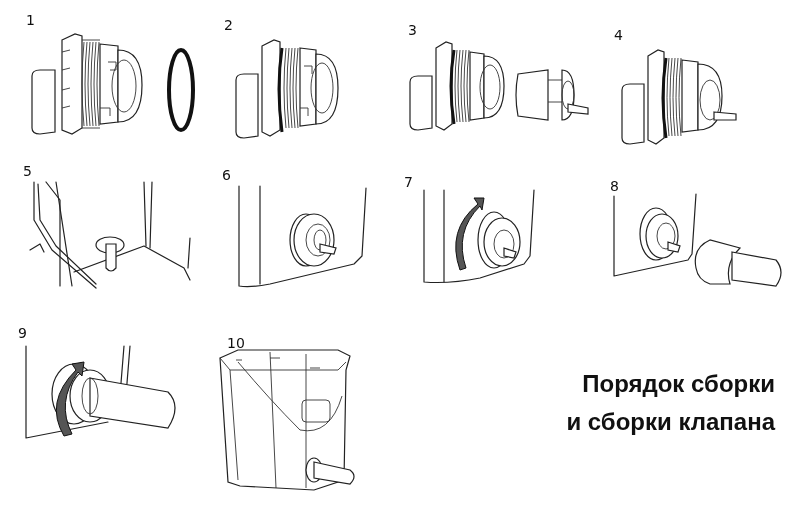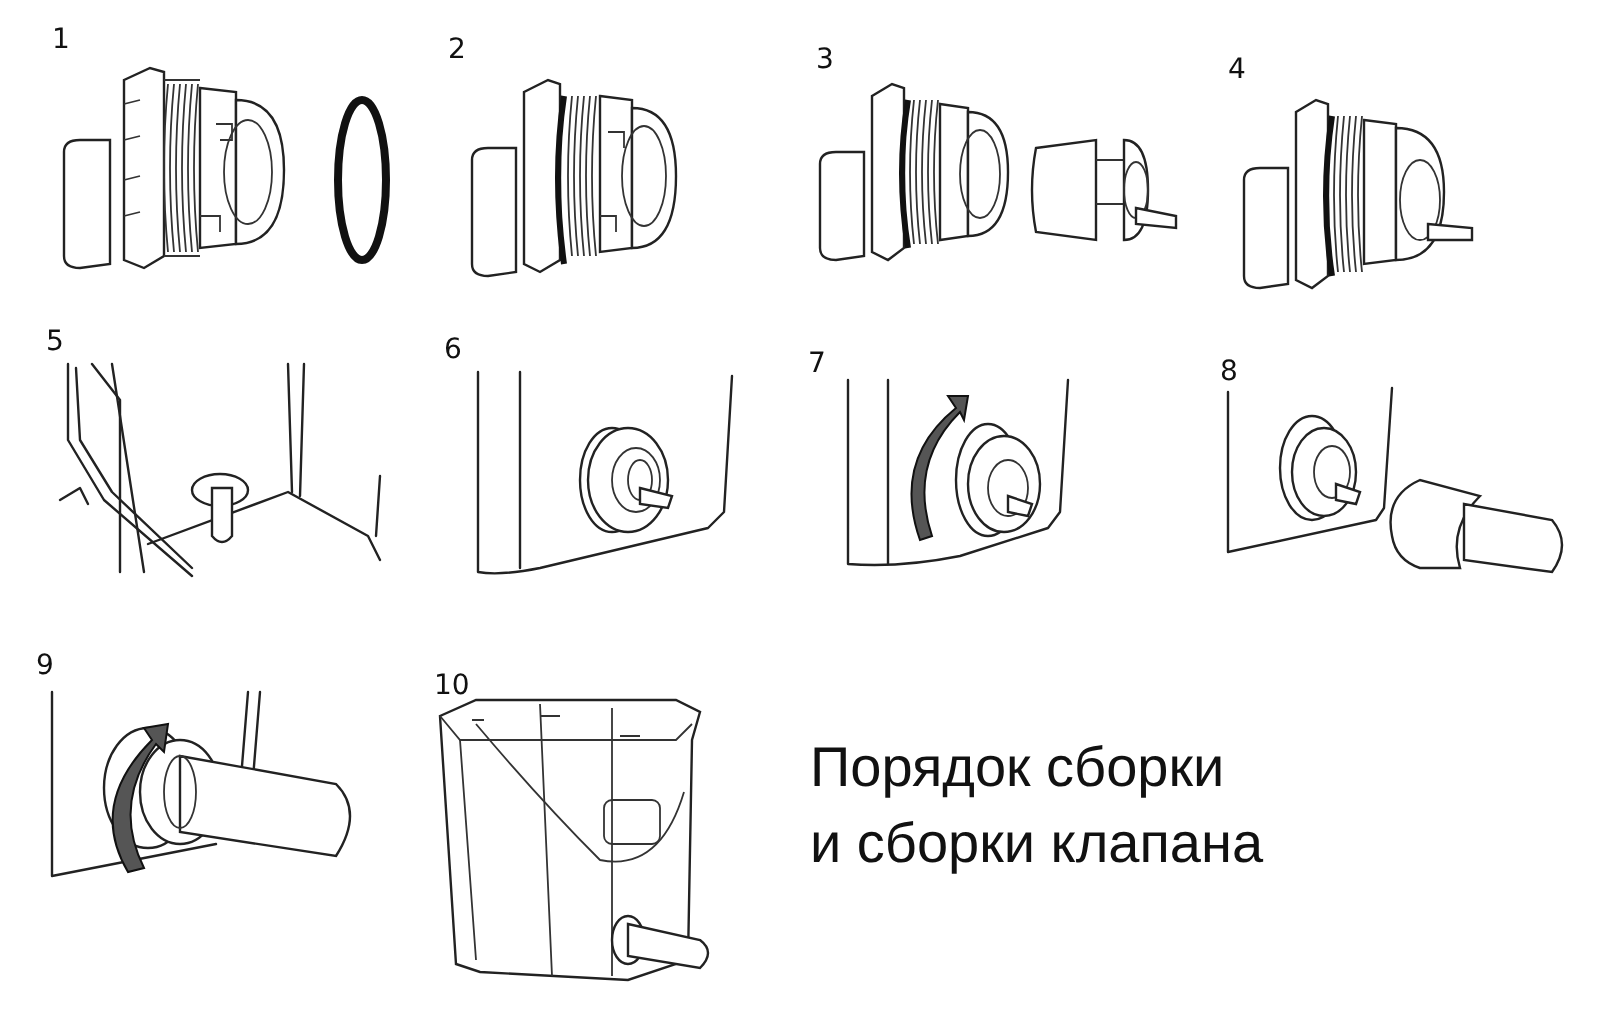--- a/index.html
+++ b/index.html
@@ -4,21 +4,21 @@
 <style>
   html, body { margin:0; padding:0; background:#ffffff; }
   body { width:800px; height:508px; position:relative; overflow:hidden; font-family:"Liberation Sans", sans-serif; color:#111; }
   .num { position:absolute; font-family:"DejaVu Sans", sans-serif; font-size:14px; color:#111; }
   svg { position:absolute; overflow:visible; }
   svg .l { fill:none; stroke:#222; stroke-width:1.2; stroke-linejoin:round; stroke-linecap:round; }
   svg .t { fill:none; stroke:#333; stroke-width:0.9; }
   svg .w { fill:#fff; stroke:#222; stroke-width:1.2; }
   svg .ring { fill:none; stroke:#111; stroke-width:4; }
   svg .arrow { fill:#555; stroke:#111; stroke-width:1; }
-  .title { position:absolute; left:405px; top:365px; width:370px; text-align:left; font-weight:normal; font-size:28px; line-height:38px; color:#111; }
+  .title { position:absolute; left:405px; top:365px; width:370px; text-align:right; font-weight:bold; font-size:24px; line-height:38px; color:#111; }
 </style>
 </head>
 <body>
 
 <div class="num" style="left:26px;top:12px;">1</div>
 <svg style="left:0;top:0;width:200px;height:160px;">
   <path class="w" d="M32 76 Q32 70 40 70 L55 70 L55 132 L40 134 Q32 134 32 128 Z"></path>
   <path class="w" d="M62 40 L75 34 L82 36 L82 128 L72 134 L62 130 Z"></path>
   <path class="t" d="M62 52 L70 50 M62 70 L70 68 M62 90 L70 88 M62 108 L70 106"></path>
   <g class="t">
@@ -133,21 +133,21 @@
 <svg style="left:0;top:310px;width:200px;height:140px;">
   <path class="l" d="M26 36 L26 128 L108 112"></path>
   <path class="l" d="M124 36 L118 110 M130 36 L124 110"></path>
   <ellipse class="w" cx="74" cy="84" rx="22" ry="30"></ellipse>
   <ellipse class="w" cx="90" cy="86" rx="20" ry="26"></ellipse>
   <path class="w" d="M90 68 L168 82 Q182 96 168 118 L90 106 Z"></path>
   <ellipse class="t" cx="90" cy="86" rx="8" ry="18"></ellipse>
   <path class="arrow" d="M64 126 Q44 92 76 60 L72 54 L84 52 L82 66 L78 62 Q56 92 72 124 Z"></path>
 </svg>
 
-<div class="num" style="left:217px;top:335px;">10</div>
+<div class="num" style="left:227px;top:335px;">10</div>
 <svg style="left:210px;top:340px;width:160px;height:160px;">
   <path class="w" d="M10 18 L28 10 L128 10 L140 16 L136 30 L134 140 L104 150 L30 146 L18 142 L10 18 Z"></path>
   <path class="t" d="M10 18 L20 30 L128 30 L136 22"></path>
   <path class="t" d="M20 30 L28 140 M60 12 L66 148 M96 14 L96 148"></path>
   <path class="t" d="M28 22 Q60 60 90 90 Q120 96 132 56"></path>
   <rect class="t" x="92" y="60" width="28" height="22" rx="4"></rect>
   <path class="t" d="M26 20 L32 20 M60 18 L70 18 M100 28 L110 28"></path>
   <ellipse class="w" cx="104" cy="130" rx="8" ry="12"></ellipse>
   <path class="w" d="M104 122 L140 130 Q148 136 140 144 L104 138 Z"></path>
 </svg>

